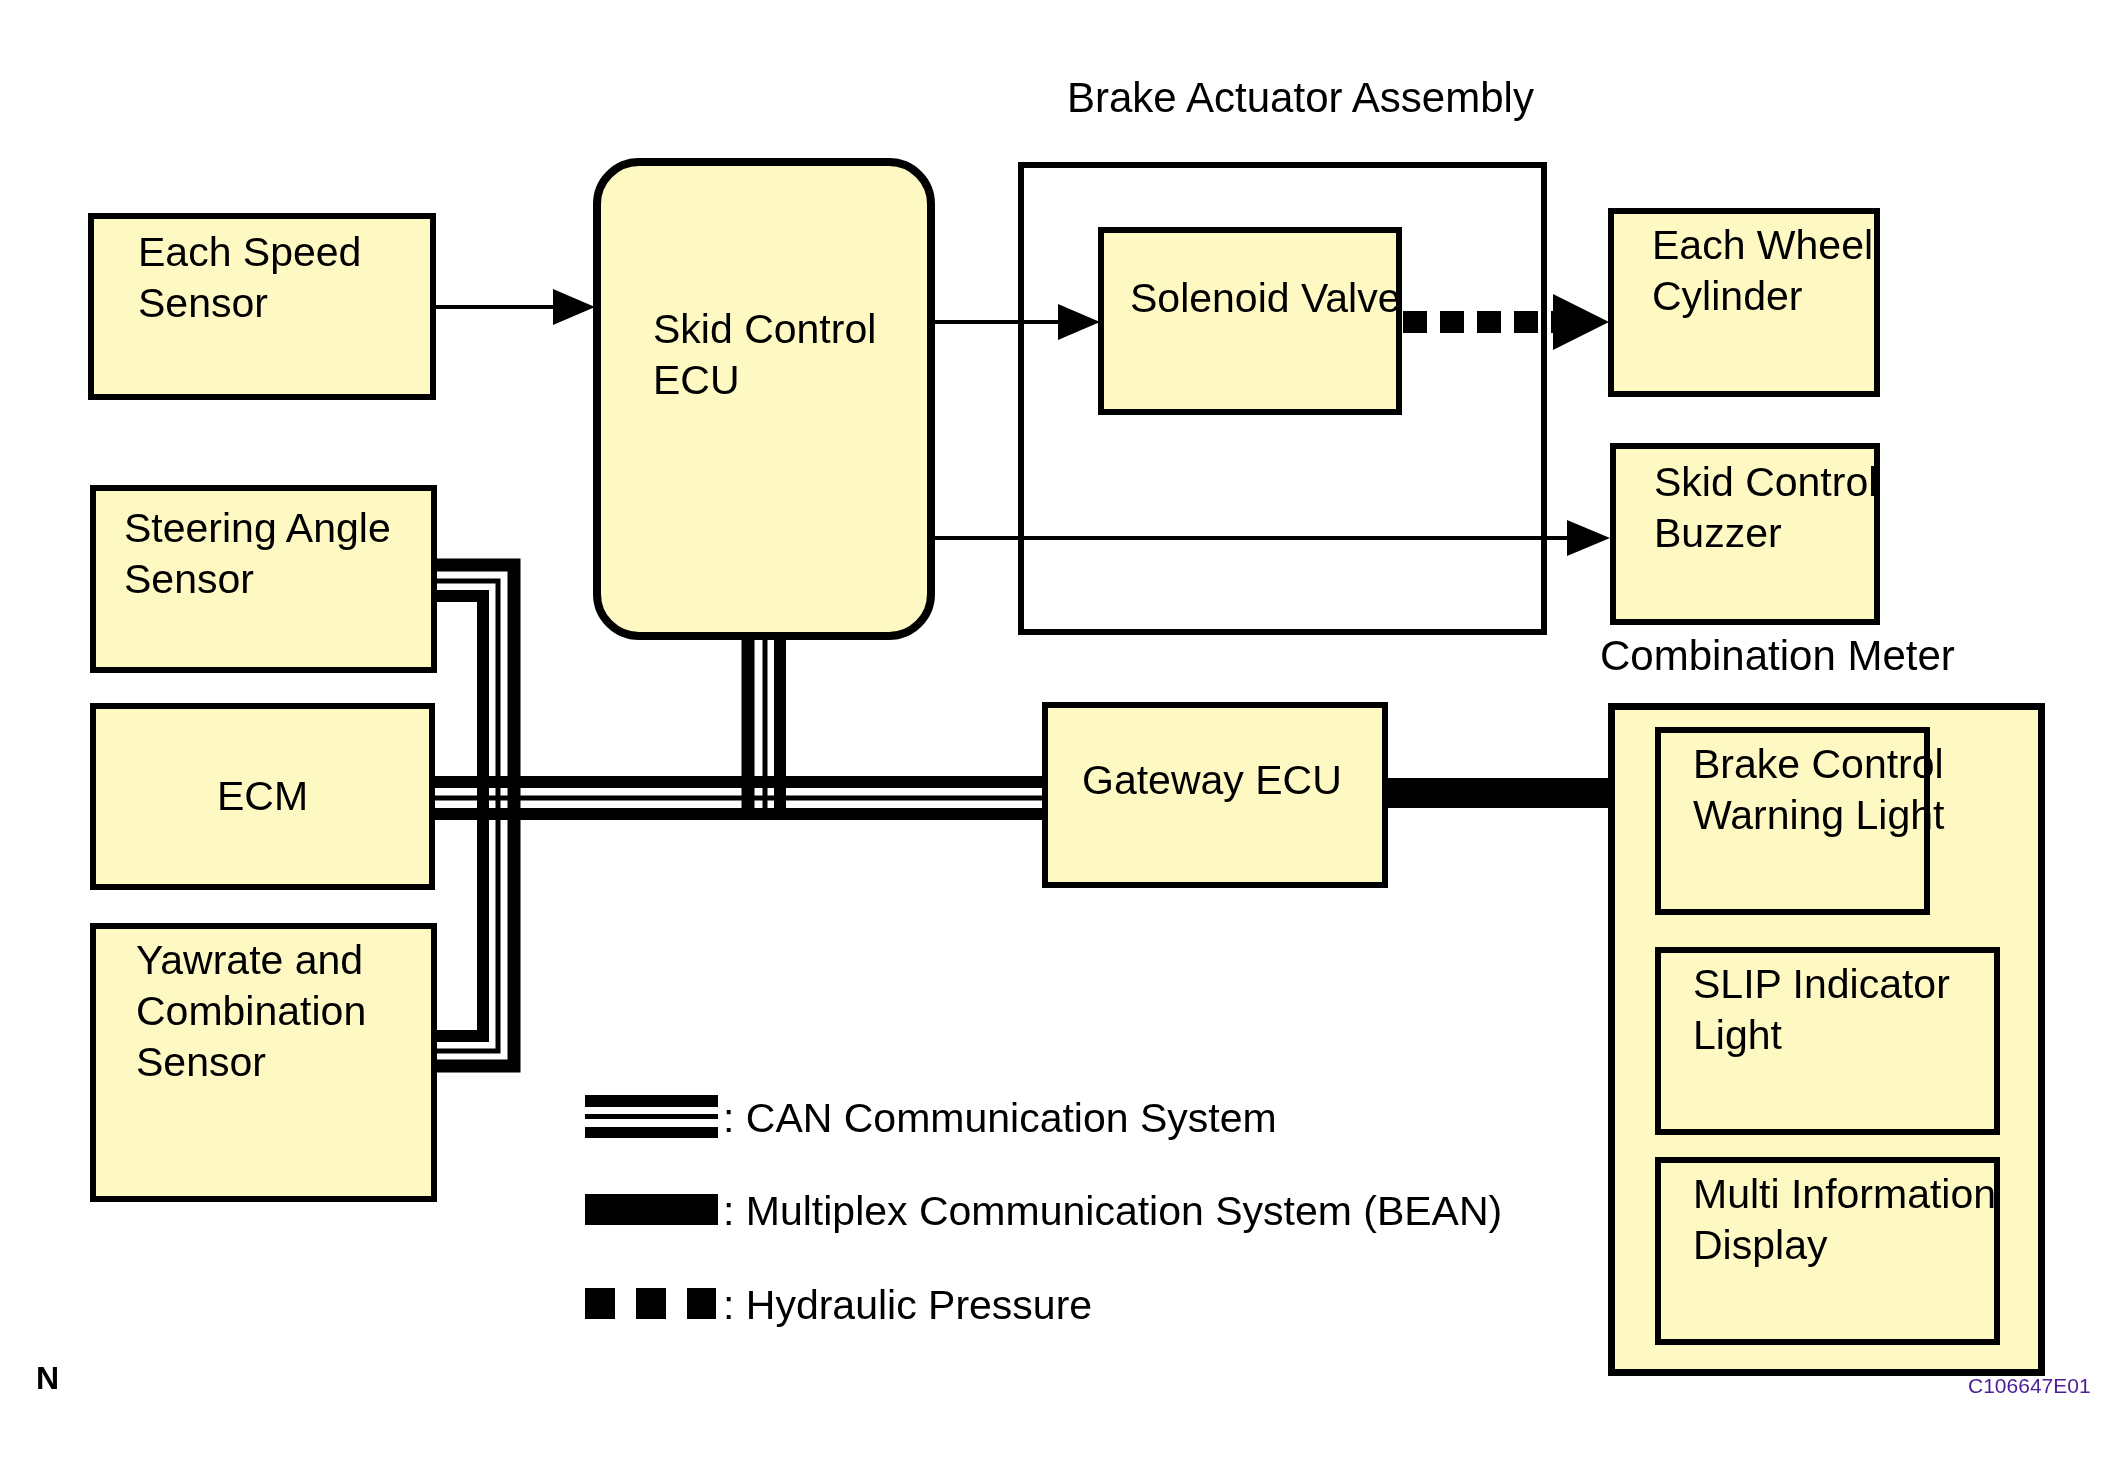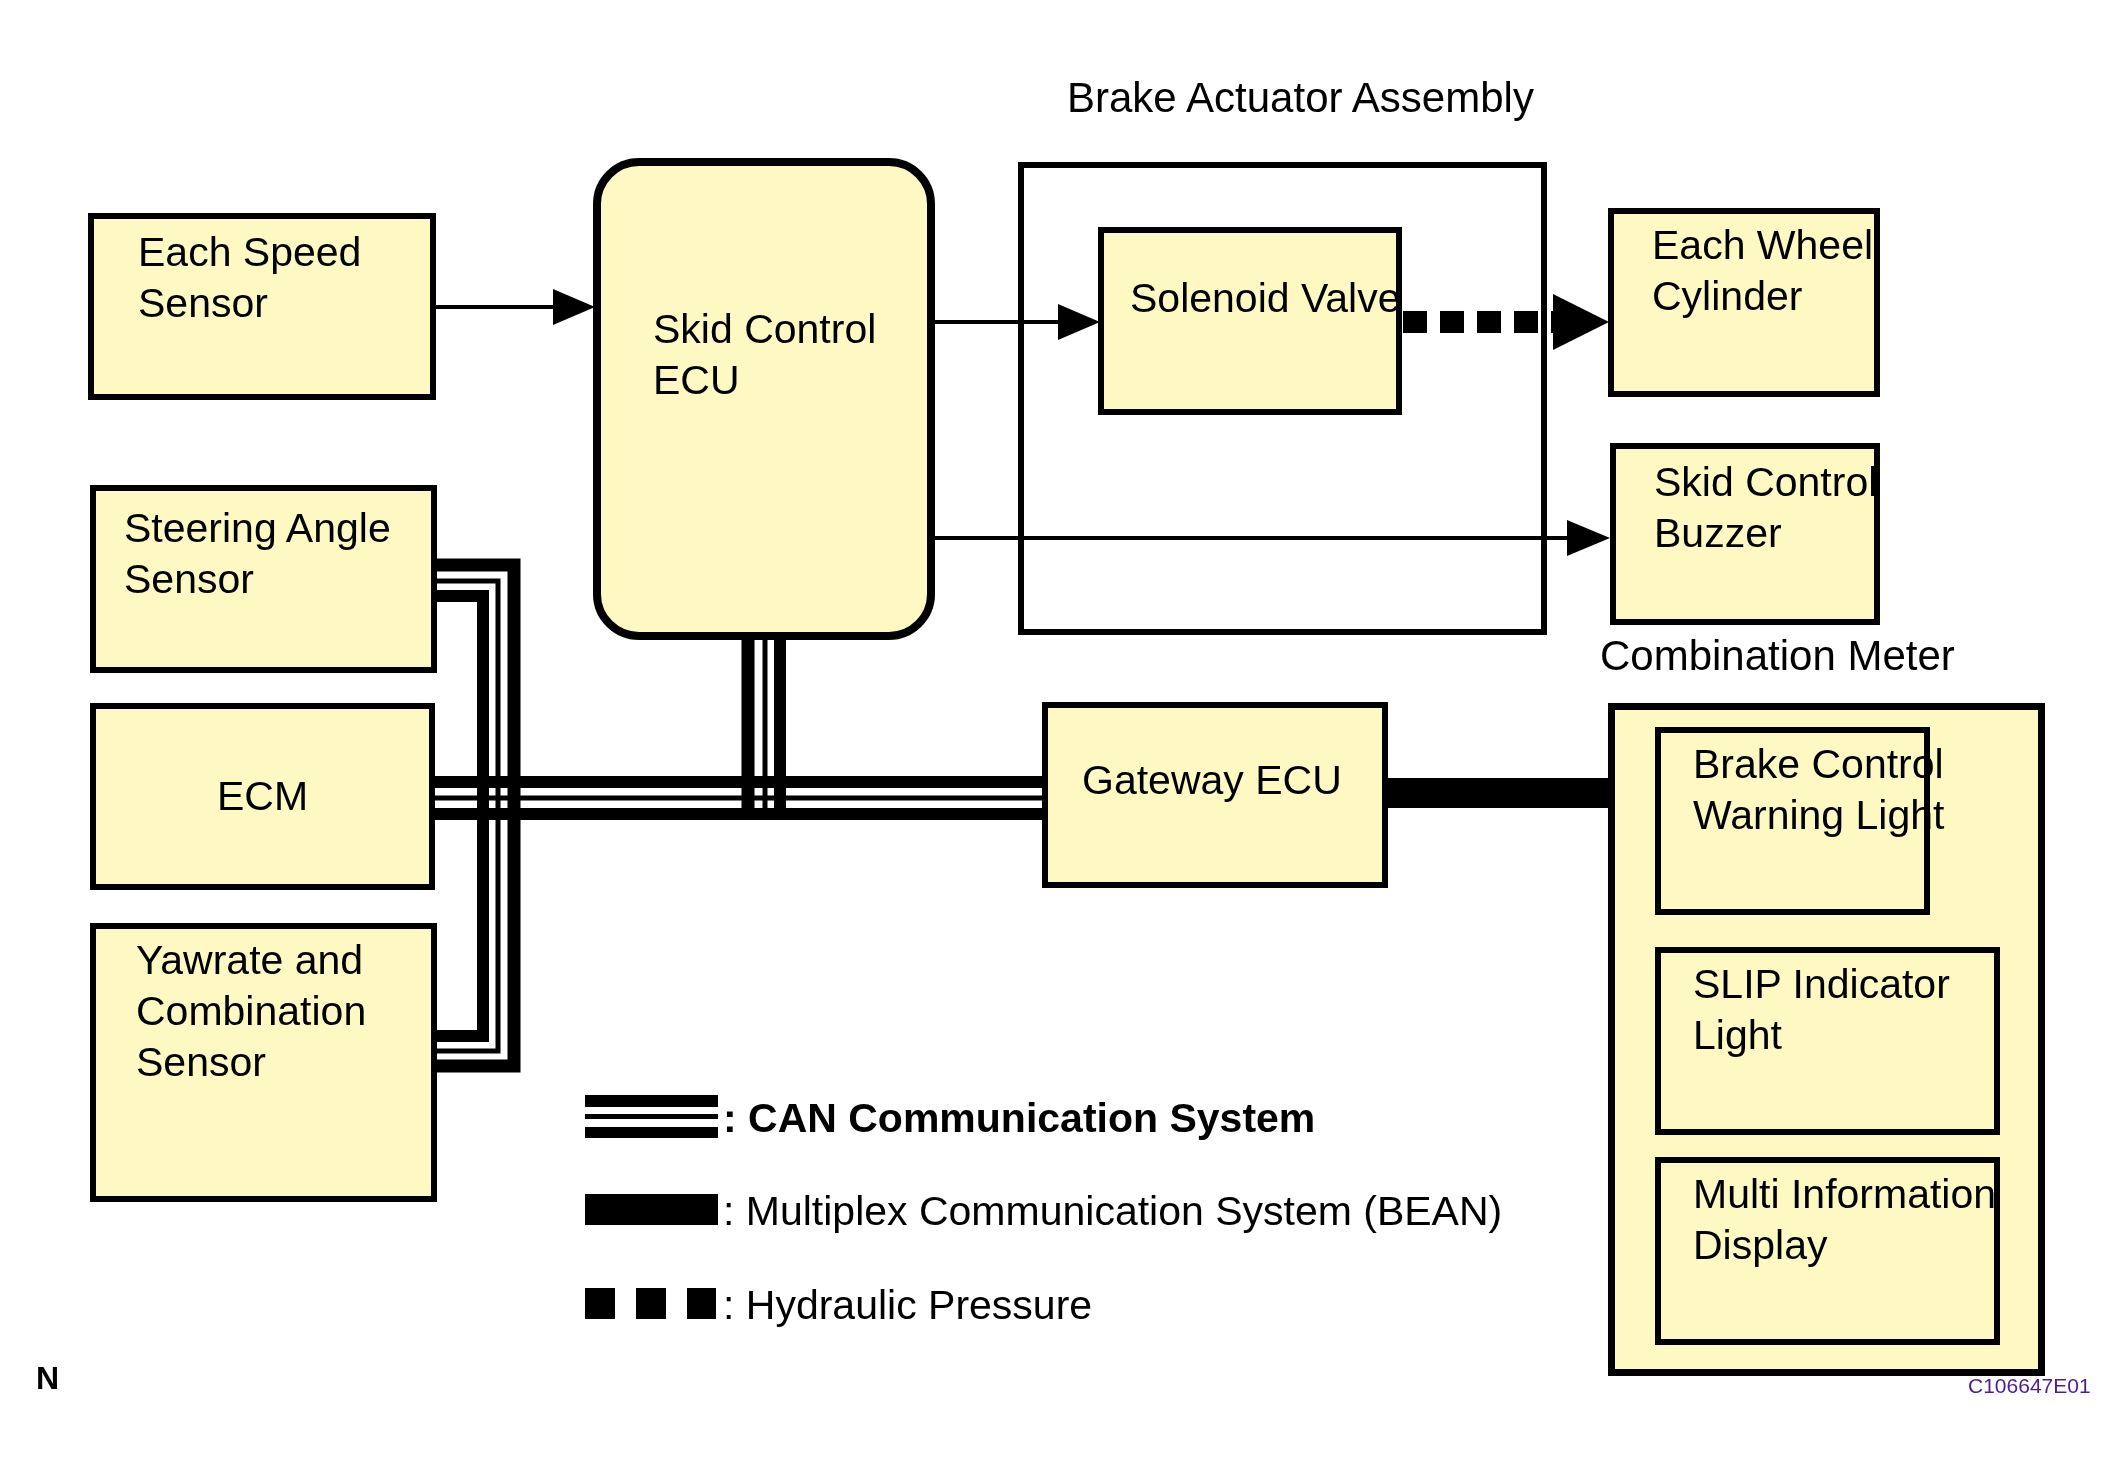--- a/index.html
+++ b/index.html
@@ -163,21 +163,21 @@
 
     <g>
       <line x1="748" y1="636" x2="748" y2="818" stroke="#000" stroke-width="13"></line>
       <line x1="765" y1="636" x2="765" y2="818" stroke="#000" stroke-width="5"></line>
       <line x1="780" y1="636" x2="780" y2="818" stroke="#000" stroke-width="12"></line>
     </g>
   </svg>
 
   <div class="legend-row" style="left:585px;top:1095px;">
     <div class="sym sym-can"></div>
-    <div class="legend-text" style="top:0px;font-weight:bold;">: CAN Communication System</div>
+    <div class="legend-text" style="top:0px;">: CAN Communication System</div>
   </div>
   <div class="legend-row" style="left:585px;top:1194px;">
     <div class="sym sym-bean"></div>
     <div class="legend-text">: Multiplex Communication System (BEAN)</div>
   </div>
   <div class="legend-row" style="left:585px;top:1288px;">
     <div class="sym sym-hyd"></div>
     <div class="legend-text">: Hydraulic Pressure</div>
   </div>
 

